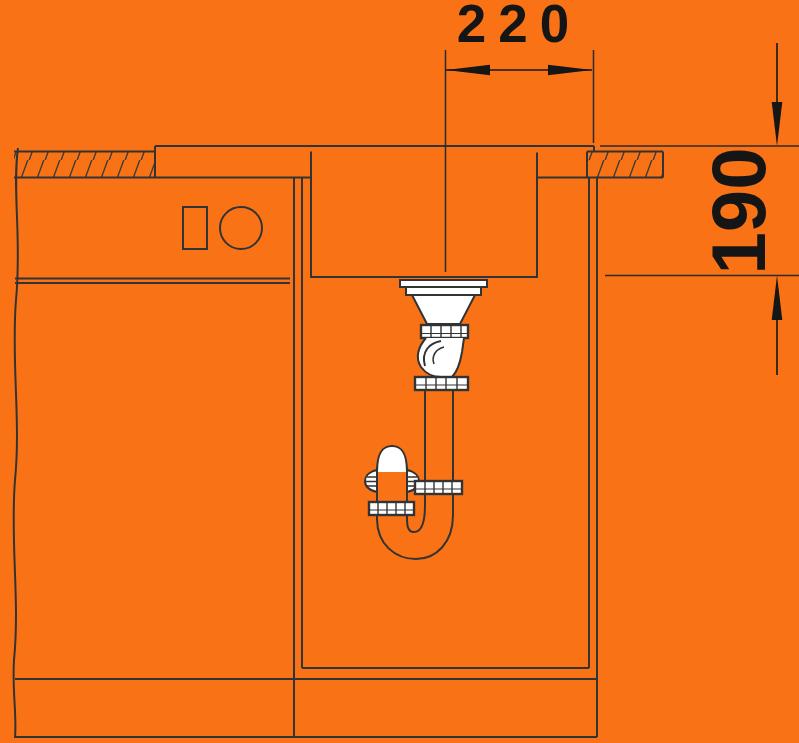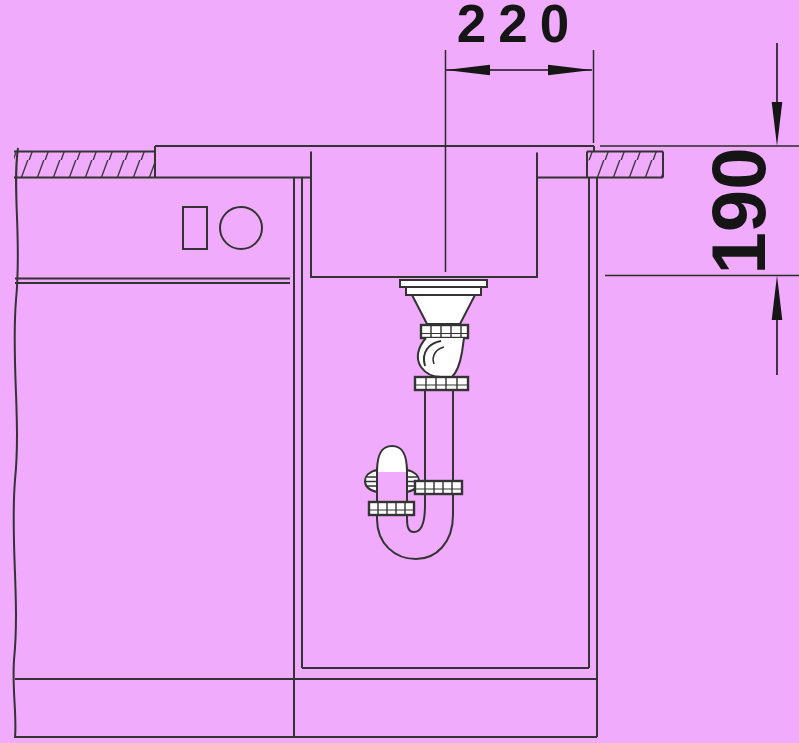--- a/index.html
+++ b/index.html
@@ -1,16 +1,16 @@
 <!DOCTYPE html>
 <html><head>
 <meta charset="utf-8">
 <style>
   html,body{margin:0;padding:0;background:#fff;}
-  .canvas{position:relative;width:799px;height:743px;background:#f0abfc;overflow:hidden;
+  .canvas{position:relative;width:799px;height:743px;background:#f97316;overflow:hidden;
           font-family:"Liberation Sans", sans-serif;}
   svg{display:block;}
   text.dim{font-family:"Liberation Sans","DejaVu Sans",sans-serif;font-weight:bold;fill:#151515;}
 </style>
 </head>
 <body>
 
 <div class="canvas">
 <svg width="799" height="743" viewBox="0 0 799 743" xmlns="http://www.w3.org/2000/svg">
 

